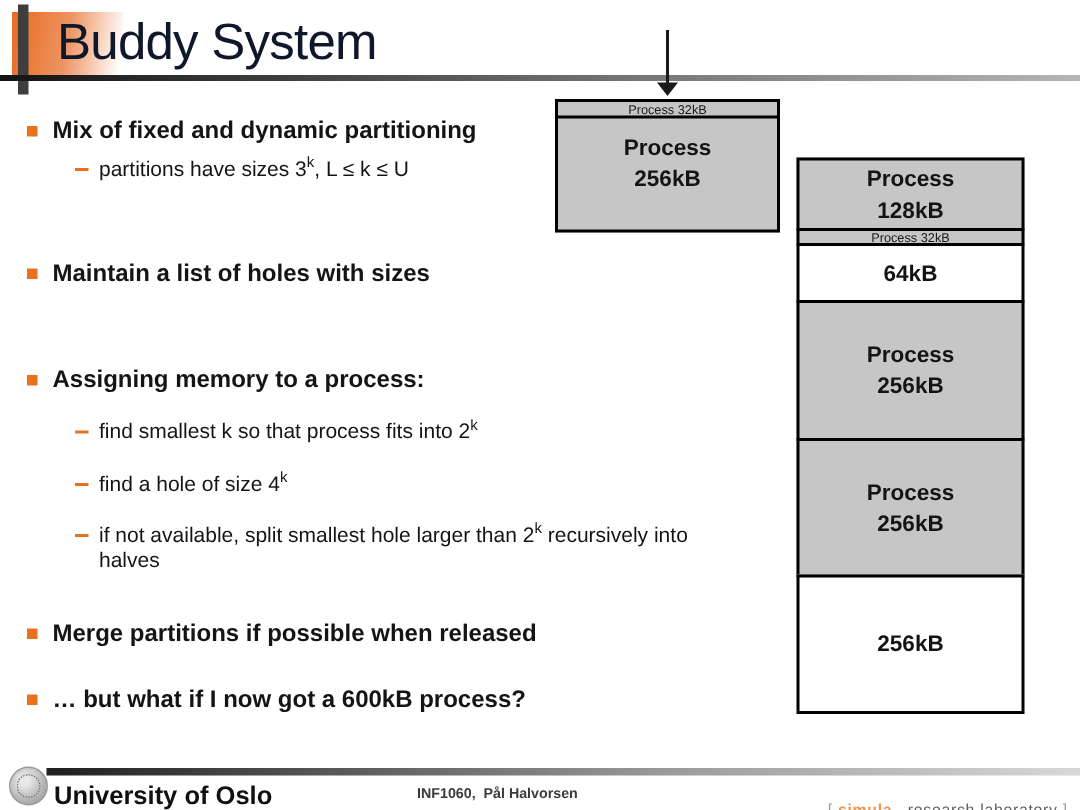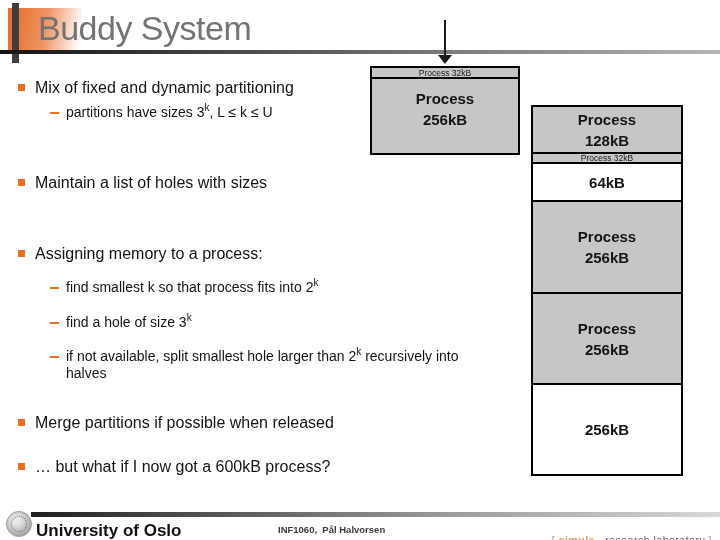--- a/index.html
+++ b/index.html
@@ -7,29 +7,29 @@
   .slide {
     position:relative; width:720px; height:540px; background:#ffffff;
     overflow:hidden; font-family:"Liberation Sans", sans-serif; color:#141414;
   }
 
   
   .accent-block { position:absolute; left:8px; top:8px; width:74px; height:42px;
     background:linear-gradient(100deg, #e8702a 8%, #ee9463 50%, #ffffff 96%); }
   .accent-vbar { position:absolute; left:12px; top:3px; width:7px; height:60px; background:#3e3e3e; }
   .page-title { position:absolute; left:38px; top:9px; font-size:34px; font-weight:400;
-    letter-spacing:-0.5px; color:#737373; white-space:nowrap; }
+    letter-spacing:-0.5px; color:#0f172a; white-space:nowrap; }
   .title-rule { position:absolute; left:0; top:50px; width:720px; height:4px;
     background:linear-gradient(to right, #131313, #6f6f6f 55%, #b5b5b5); }
 
   
   .bullet { position:absolute; display:flex; align-items:flex-start; }
   .bullet .sq { width:7px; height:7px; background:#e8701e; margin:6px 10px 0 0; flex:none; }
   .bullet .dash { width:9px; height:2px; background:#e8701e; margin:8px 7px 0 0; flex:none; }
-  .l1 { left:18px; font-size:16px; line-height:19px; }
+  .l1 { left:18px; font-size:16px; line-height:19px;font-weight:bold; }
   .l2 { left:50px; font-size:14px; line-height:17px; }
   .bullet sup { font-size:10px; line-height:0; }
   .bt { display:inline-block; }
   .bt .blk { display:block; }
   .w400 .bt { width:400px; }
 
   
   .arrow-line { position:absolute; left:444px; top:20px; width:2px; height:37px; background:#1a1a1a; }
   .arrow-head { position:absolute; left:438px; top:55px; width:0; height:0;
     border-left:7px solid transparent; border-right:7px solid transparent; border-top:9px solid #1a1a1a; }
@@ -94,21 +94,21 @@
   <div class="bullet l1" style="top:244px">
     <span class="sq"></span>
     <span class="bt"><span>Assigning memory to a process:</span></span>
   </div>
   <div class="bullet l2" style="top:279px">
     <span class="dash"></span>
     <span class="bt"><span>find smallest k so that process fits into 2</span><sup>k</sup></span>
   </div>
   <div class="bullet l2" style="top:314px">
     <span class="dash"></span>
-    <span class="bt"><span>find a hole of size 3</span><sup>k</sup></span>
+    <span class="bt"><span>find a hole of size 4</span><sup>k</sup></span>
   </div>
   <div class="bullet l2 w400" style="top:348px">
     <span class="dash"></span>
     <span class="bt"><span>if not available, split smallest hole larger than 2</span><sup>k</sup><span> recursively into halves</span></span>
   </div>
   <div class="bullet l1" style="top:413px">
     <span class="sq"></span>
     <span class="bt"><span>Merge partitions if possible when released</span></span>
   </div>
   <div class="bullet l1" style="top:457px">

